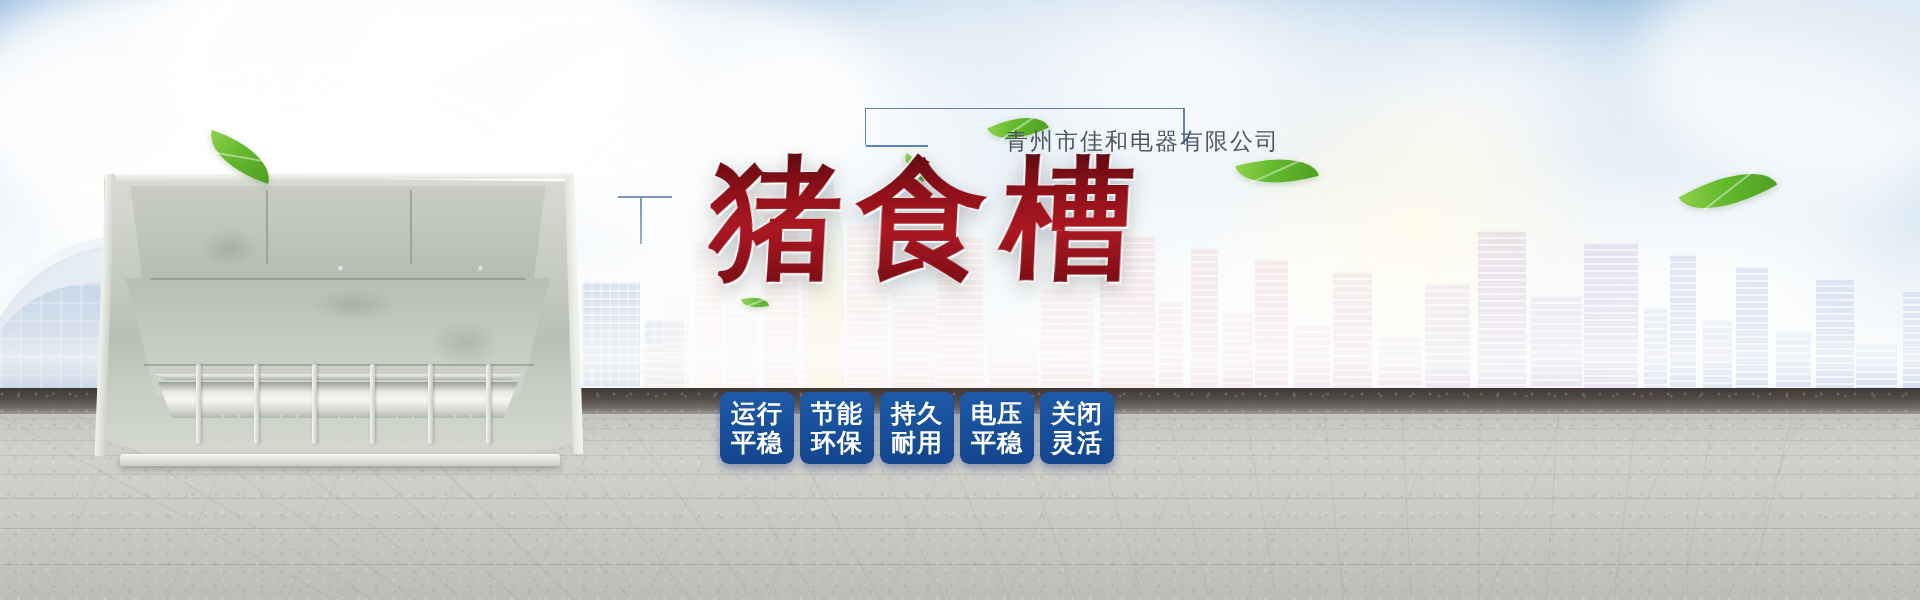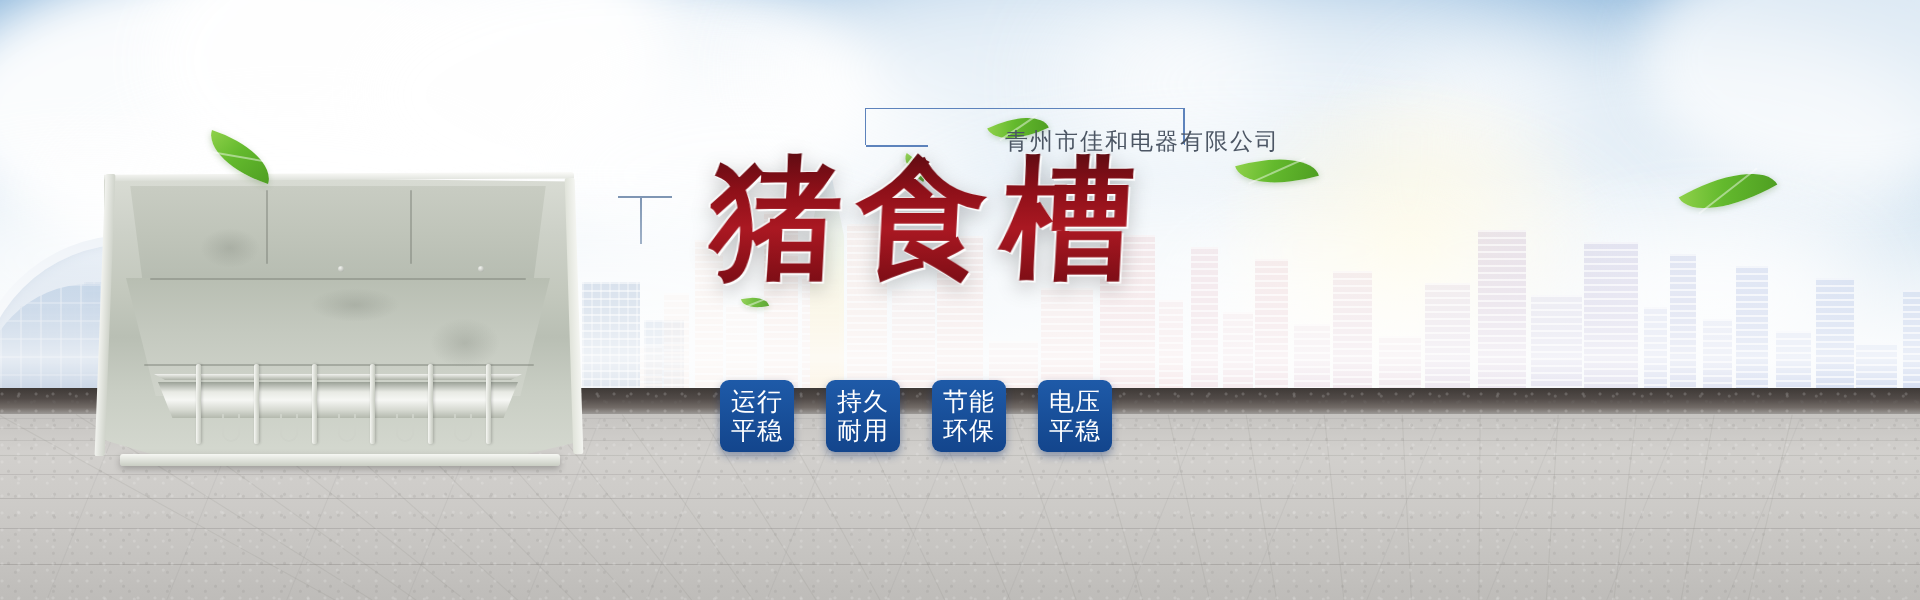--- a/index.html
+++ b/index.html
@@ -249,21 +249,21 @@
     position:absolute;left:88px;top:216px;
     font-size:54px;letter-spacing:8px;font-weight:bold;white-space:nowrap;
     color:#16284e;
     font-family:"DejaVu Sans","Liberation Sans",sans-serif;
     text-shadow:
       -2px -2px 0 #fff, 2px -2px 0 #fff, -2px 2px 0 #fff, 2px 2px 0 #fff,
       -3px 0 0 #fff, 3px 0 0 #fff, 0 -3px 0 #fff, 0 3px 0 #fff,
       0 6px 9px rgba(0,0,0,.25);
   }
 
-  .badges{position:absolute;left:100px;top:300px;display:flex;gap:32px;}
+  .badges{position:absolute;left:100px;top:312px;display:flex;gap:6px;font-weight:bold;}
   .badge{
     width:74px;height:72px;border-radius:9px;
     background:linear-gradient(to bottom,#1e5aa8,#13458c);
     box-shadow:0 4px 9px rgba(20,50,110,.4);
     display:flex;flex-direction:column;align-items:center;justify-content:center;
     color:#fff;font-size:25px;line-height:1.18;letter-spacing:1px;
     font-family:"DejaVu Sans","Liberation Sans",sans-serif;
   }
   .badge span{display:block;white-space:nowrap;}
 </style>
@@ -467,27 +467,31 @@
 
     <div class="headline">猪食槽</div>
 
 
     <div class="badges">
       <div class="badge">
         <span>运行</span>
         <span>平稳</span>
       </div>
       <div class="badge">
+        <span>节能</span>
+        <span>环保</span>
+      </div>
+      <div class="badge">
         <span>持久</span>
         <span>耐用</span>
-      </div>
-      <div class="badge">
-        <span>节能</span>
-        <span>环保</span>
       </div>
       <div class="badge">
         <span>电压</span>
         <span>平稳</span>
       </div>
+      <div class="badge">
+        <span>关闭</span>
+        <span>灵活</span>
+      </div>
     </div>
 
   </div>
 </div>
 
 </body></html>

